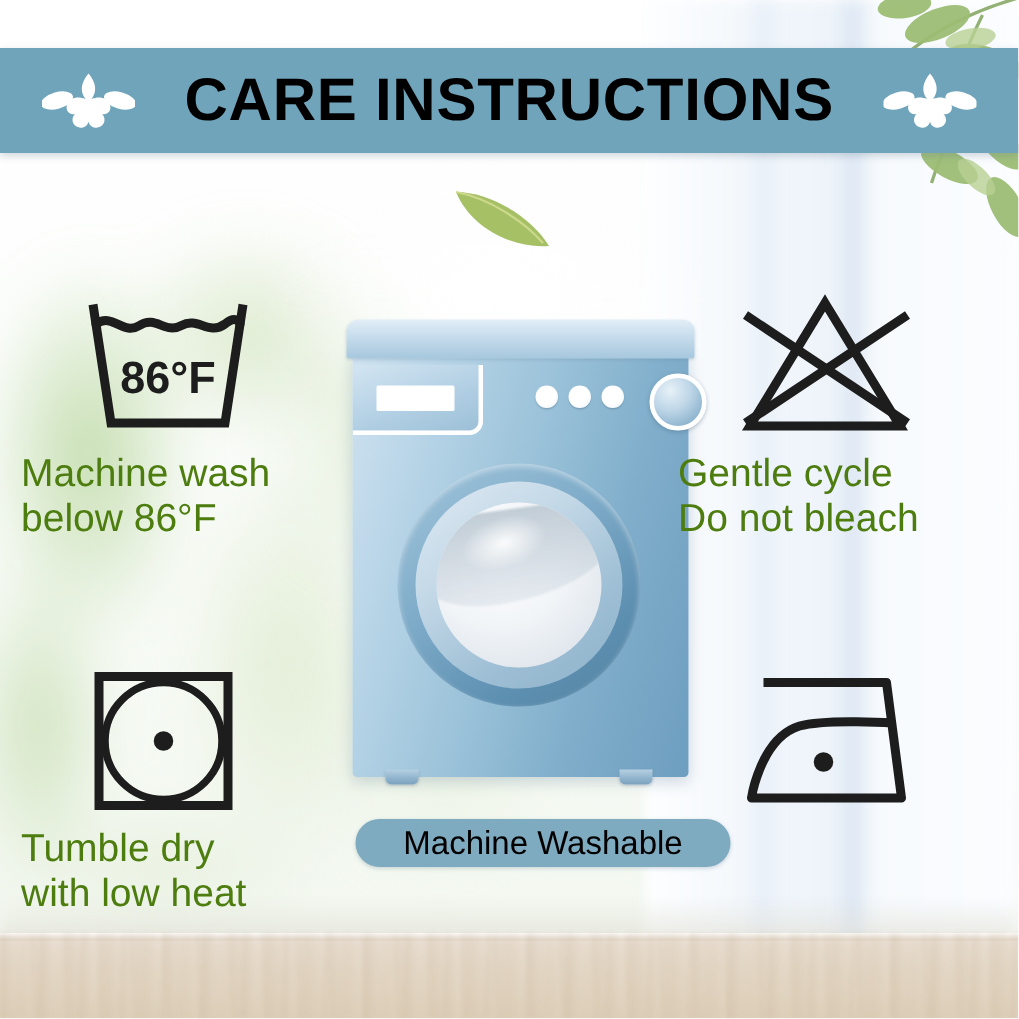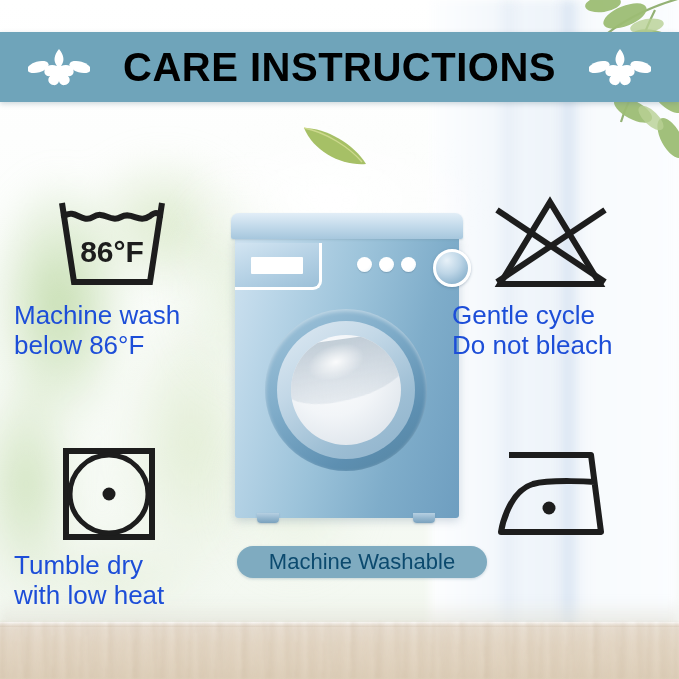--- a/index.html
+++ b/index.html
@@ -124,21 +124,21 @@
     pointer-events: none;
   }
 
   
   .cell { position: absolute; width: 220px; text-align: left; }
   .cell-icon { display: block; margin: 0 auto; }
   .cell-label {
     margin-top: 8px;
     font-size: 26px;
     line-height: 30px;
-    color: #1d4ed8;
+    color: #4d7c0f;
     white-space: pre-line;
   }
   #cell-wash   { left: 14px;  top: 196px; }
   #cell-bleach { left: 452px; top: 196px; }
   #cell-dry    { left: 14px;  top: 446px; }
   #cell-iron   { left: 452px; top: 446px; }
 
   
   .machine { position: absolute; left: 231px; top: 213px; width: 232px; height: 312px; }
 
@@ -234,21 +234,21 @@
     position: absolute;
     left: 237px; top: 546px;
     width: 250px; height: 32px;
     border-radius: 16px;
     background: #7fabc0;
     box-shadow: 0 1px 3px rgba(90,125,145,0.3);
   }
   .pill-text {
     position: absolute; inset: 0;
     display: flex; align-items: center; justify-content: center;
-    color: #0c4a6e;
+    color: #000000;
     font-size: 22px;
     line-height: 1;
     white-space: nowrap;
   }
 </style>
 </head>
 <body>
 
 <div id="scene">
 

